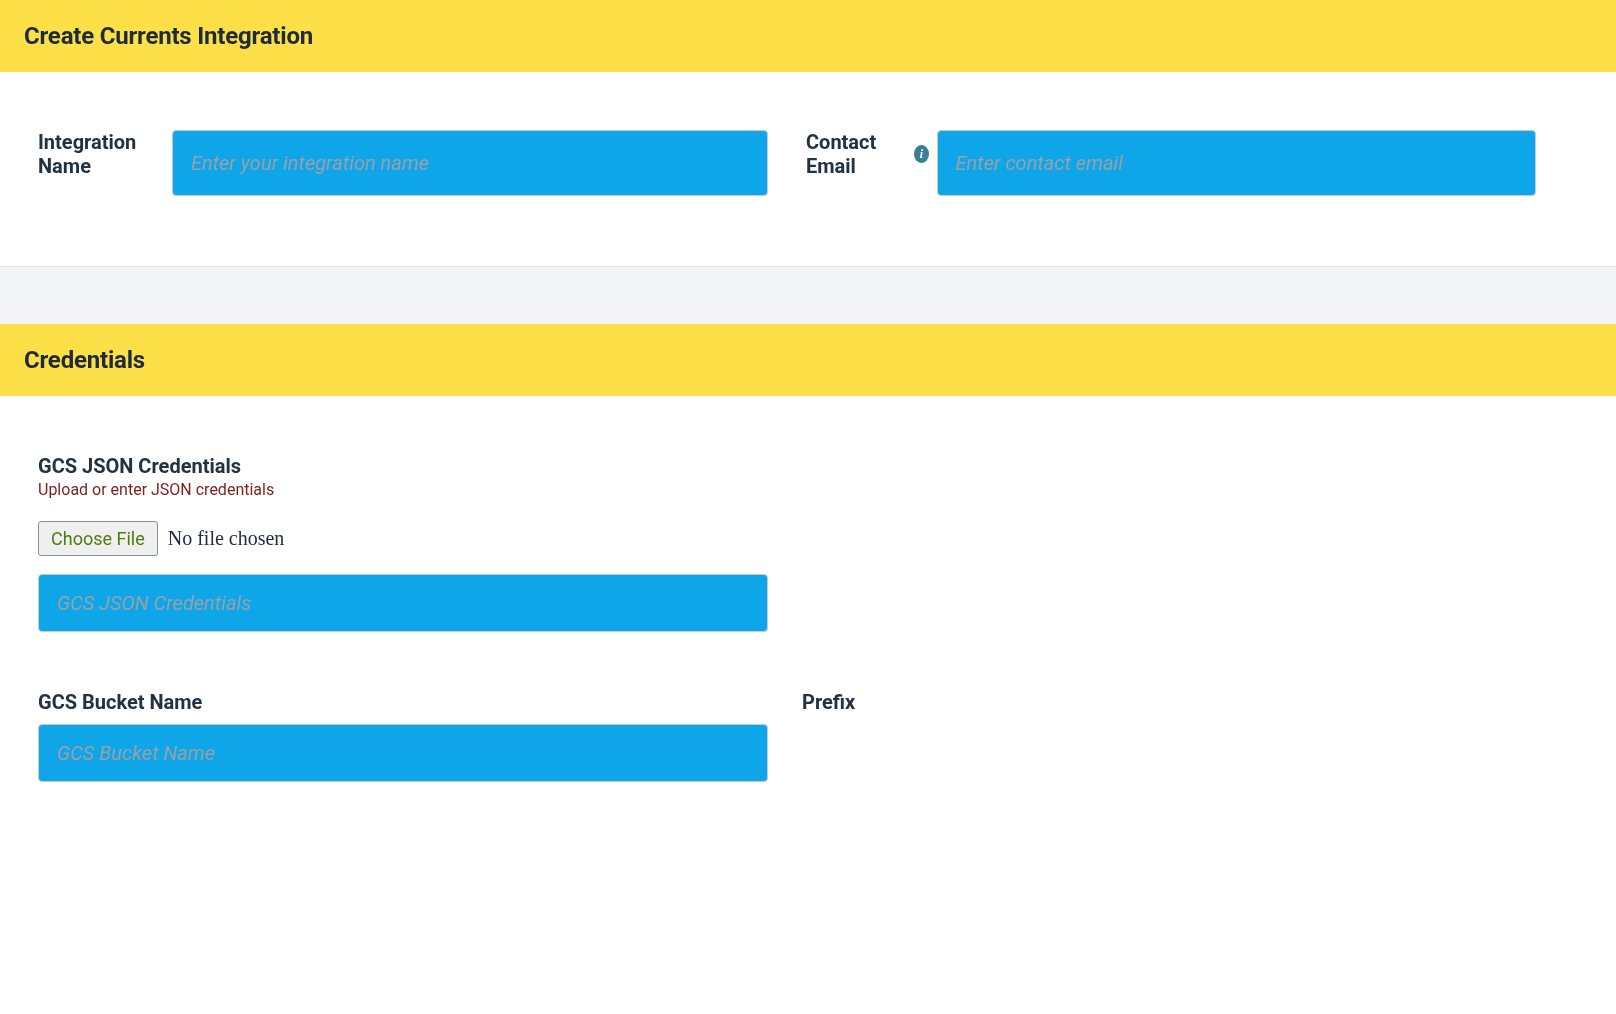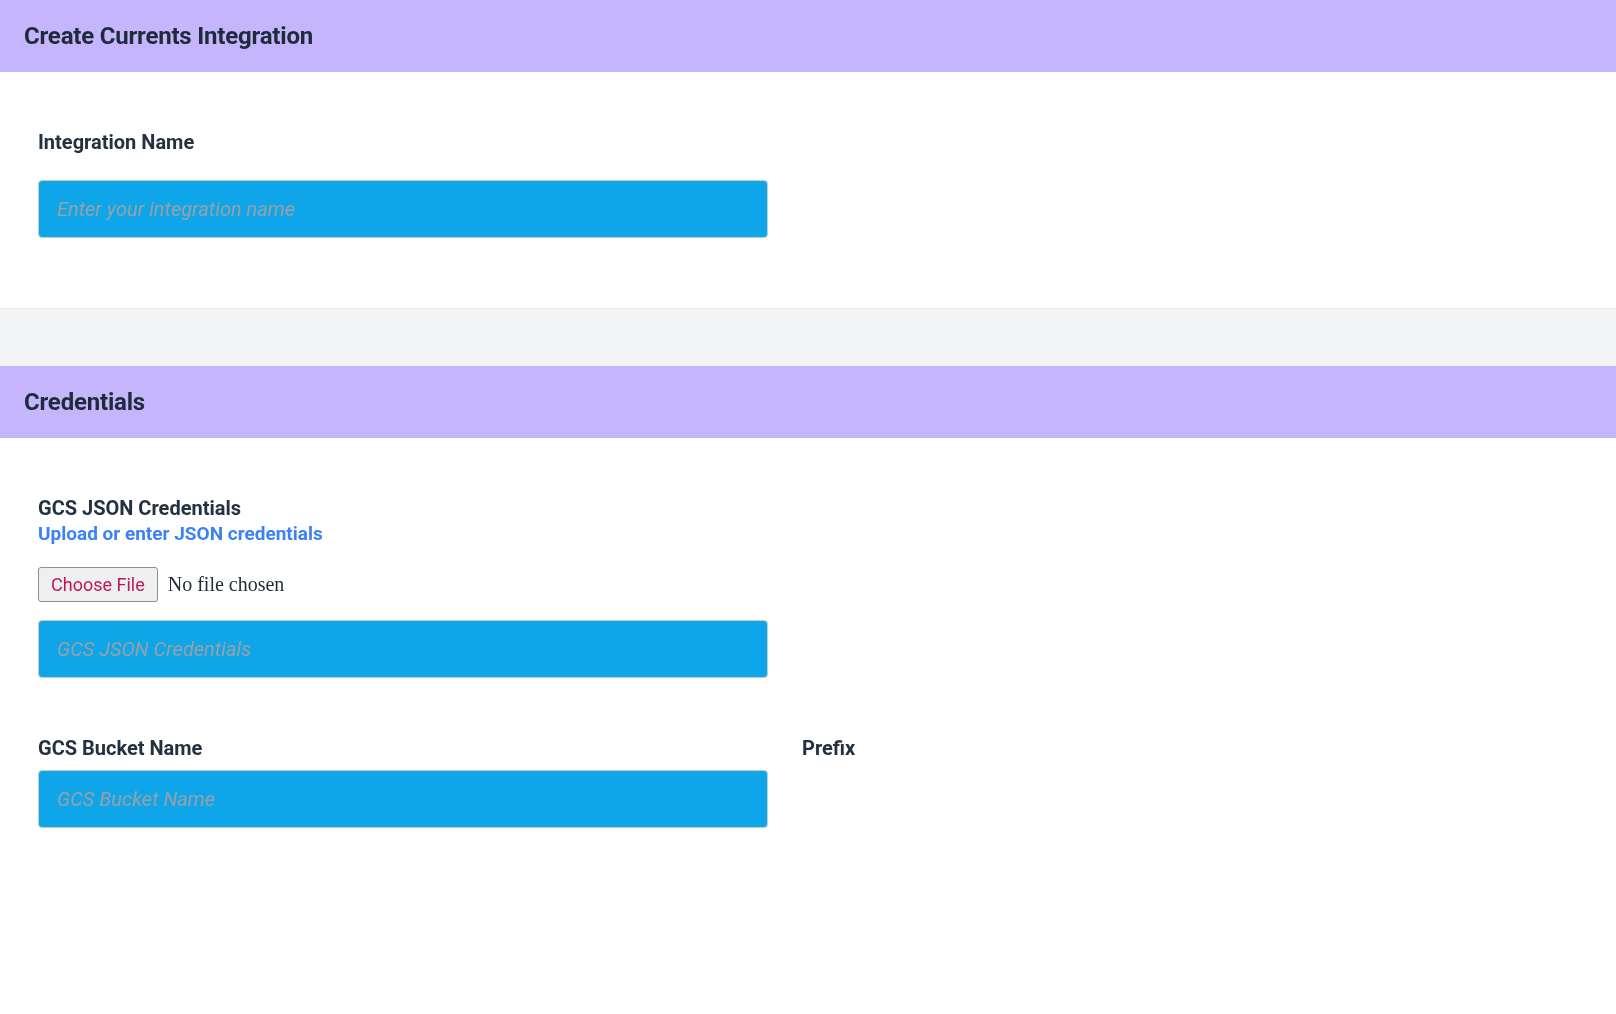--- a/index.html
+++ b/index.html
@@ -7,62 +7,62 @@
       margin: 0;
       padding: 0;
     }
     body {
       font-family: -apple-system, BlinkMacSystemFont, "Segoe UI", Roboto, Helvetica, Arial, sans-serif;
       background: #ffffff;
       color: #1f2937;
       width: 1616px;
     }
     .section-header {
-      background: #c4b5fd;
+      background: #fde047;
       padding: 22px 24px;
     }
     .section-header h2 {
       font-size: 24px;
       font-weight: 700;
       color: #1f2b3a;
       letter-spacing: -0.2px;
     }
     .section-body {
       background: #ffffff;
       padding: 58px 38px 70px 38px;
     }
     .form-row {
       display: flex;
       gap: 38px;
     }
     .form-group {
       flex: 0 0 730px;
       max-width: 730px;
       display: flex;
-      flex-direction: column;
+      flex-direction: row;
       gap: 8px;
     }
     .form-group.half {
       flex: 0 0 730px;
     }
     .label-row {
       display: flex;
       align-items: center;
       gap: 8px;
       margin-bottom: 18px;
     }
     label.field-label {
       font-size: 20px;
       font-weight: 700;
       color: #233241;
     }
     .help-text {
-      font-size: 19px;
-      font-weight: 700;
-      color: #3b82f6;
+      font-size: 16px;
+      font-weight: 400;
+      color: #7f1d1d;
       margin-top: -8px;
       margin-bottom: 22px;
     }
     .info-icon {
       width: 18px;
       height: 18px;
       border-radius: 50%;
       background: #3b7f96;
       color: #ffffff;
       display: inline-flex;
@@ -98,21 +98,21 @@
       align-items: center;
       gap: 10px;
       margin-bottom: 18px;
     }
     .choose-file-btn {
       background: #efefef;
       border: 1px solid #8a8f94;
       border-radius: 3px;
       padding: 6px 12px;
       font-size: 18px;
-      color: #be185d;
+      color: #4d7c0f;
       cursor: pointer;
       font-family: inherit;
     }
     .file-status {
       font-size: 20px;
       color: #1f2b3a;
       font-family: Liberation Serif, serif;
     }
     .credentials-body {
       padding: 58px 38px 50px 38px;
@@ -136,20 +136,27 @@
   <h2>Create Currents Integration</h2>
 </div>
 
 <div class="section-body">
   <div class="form-row">
     <div class="form-group half">
       <div class="label-row">
         <label class="field-label">Integration Name</label>
       </div>
       <input type="text" placeholder="Enter your integration name" style="">
+    </div>
+    <div class="form-group half">
+      <div class="label-row">
+        <label class="field-label">Contact Email</label>
+        <span class="info-icon">i</span>
+      </div>
+      <input type="text" placeholder="Enter contact email" style="">
     </div>
   </div>
 </div>
 
 <div class="divider-gap"></div>
 
 <div class="section-header">
   <h2>Credentials</h2>
 </div>
 

